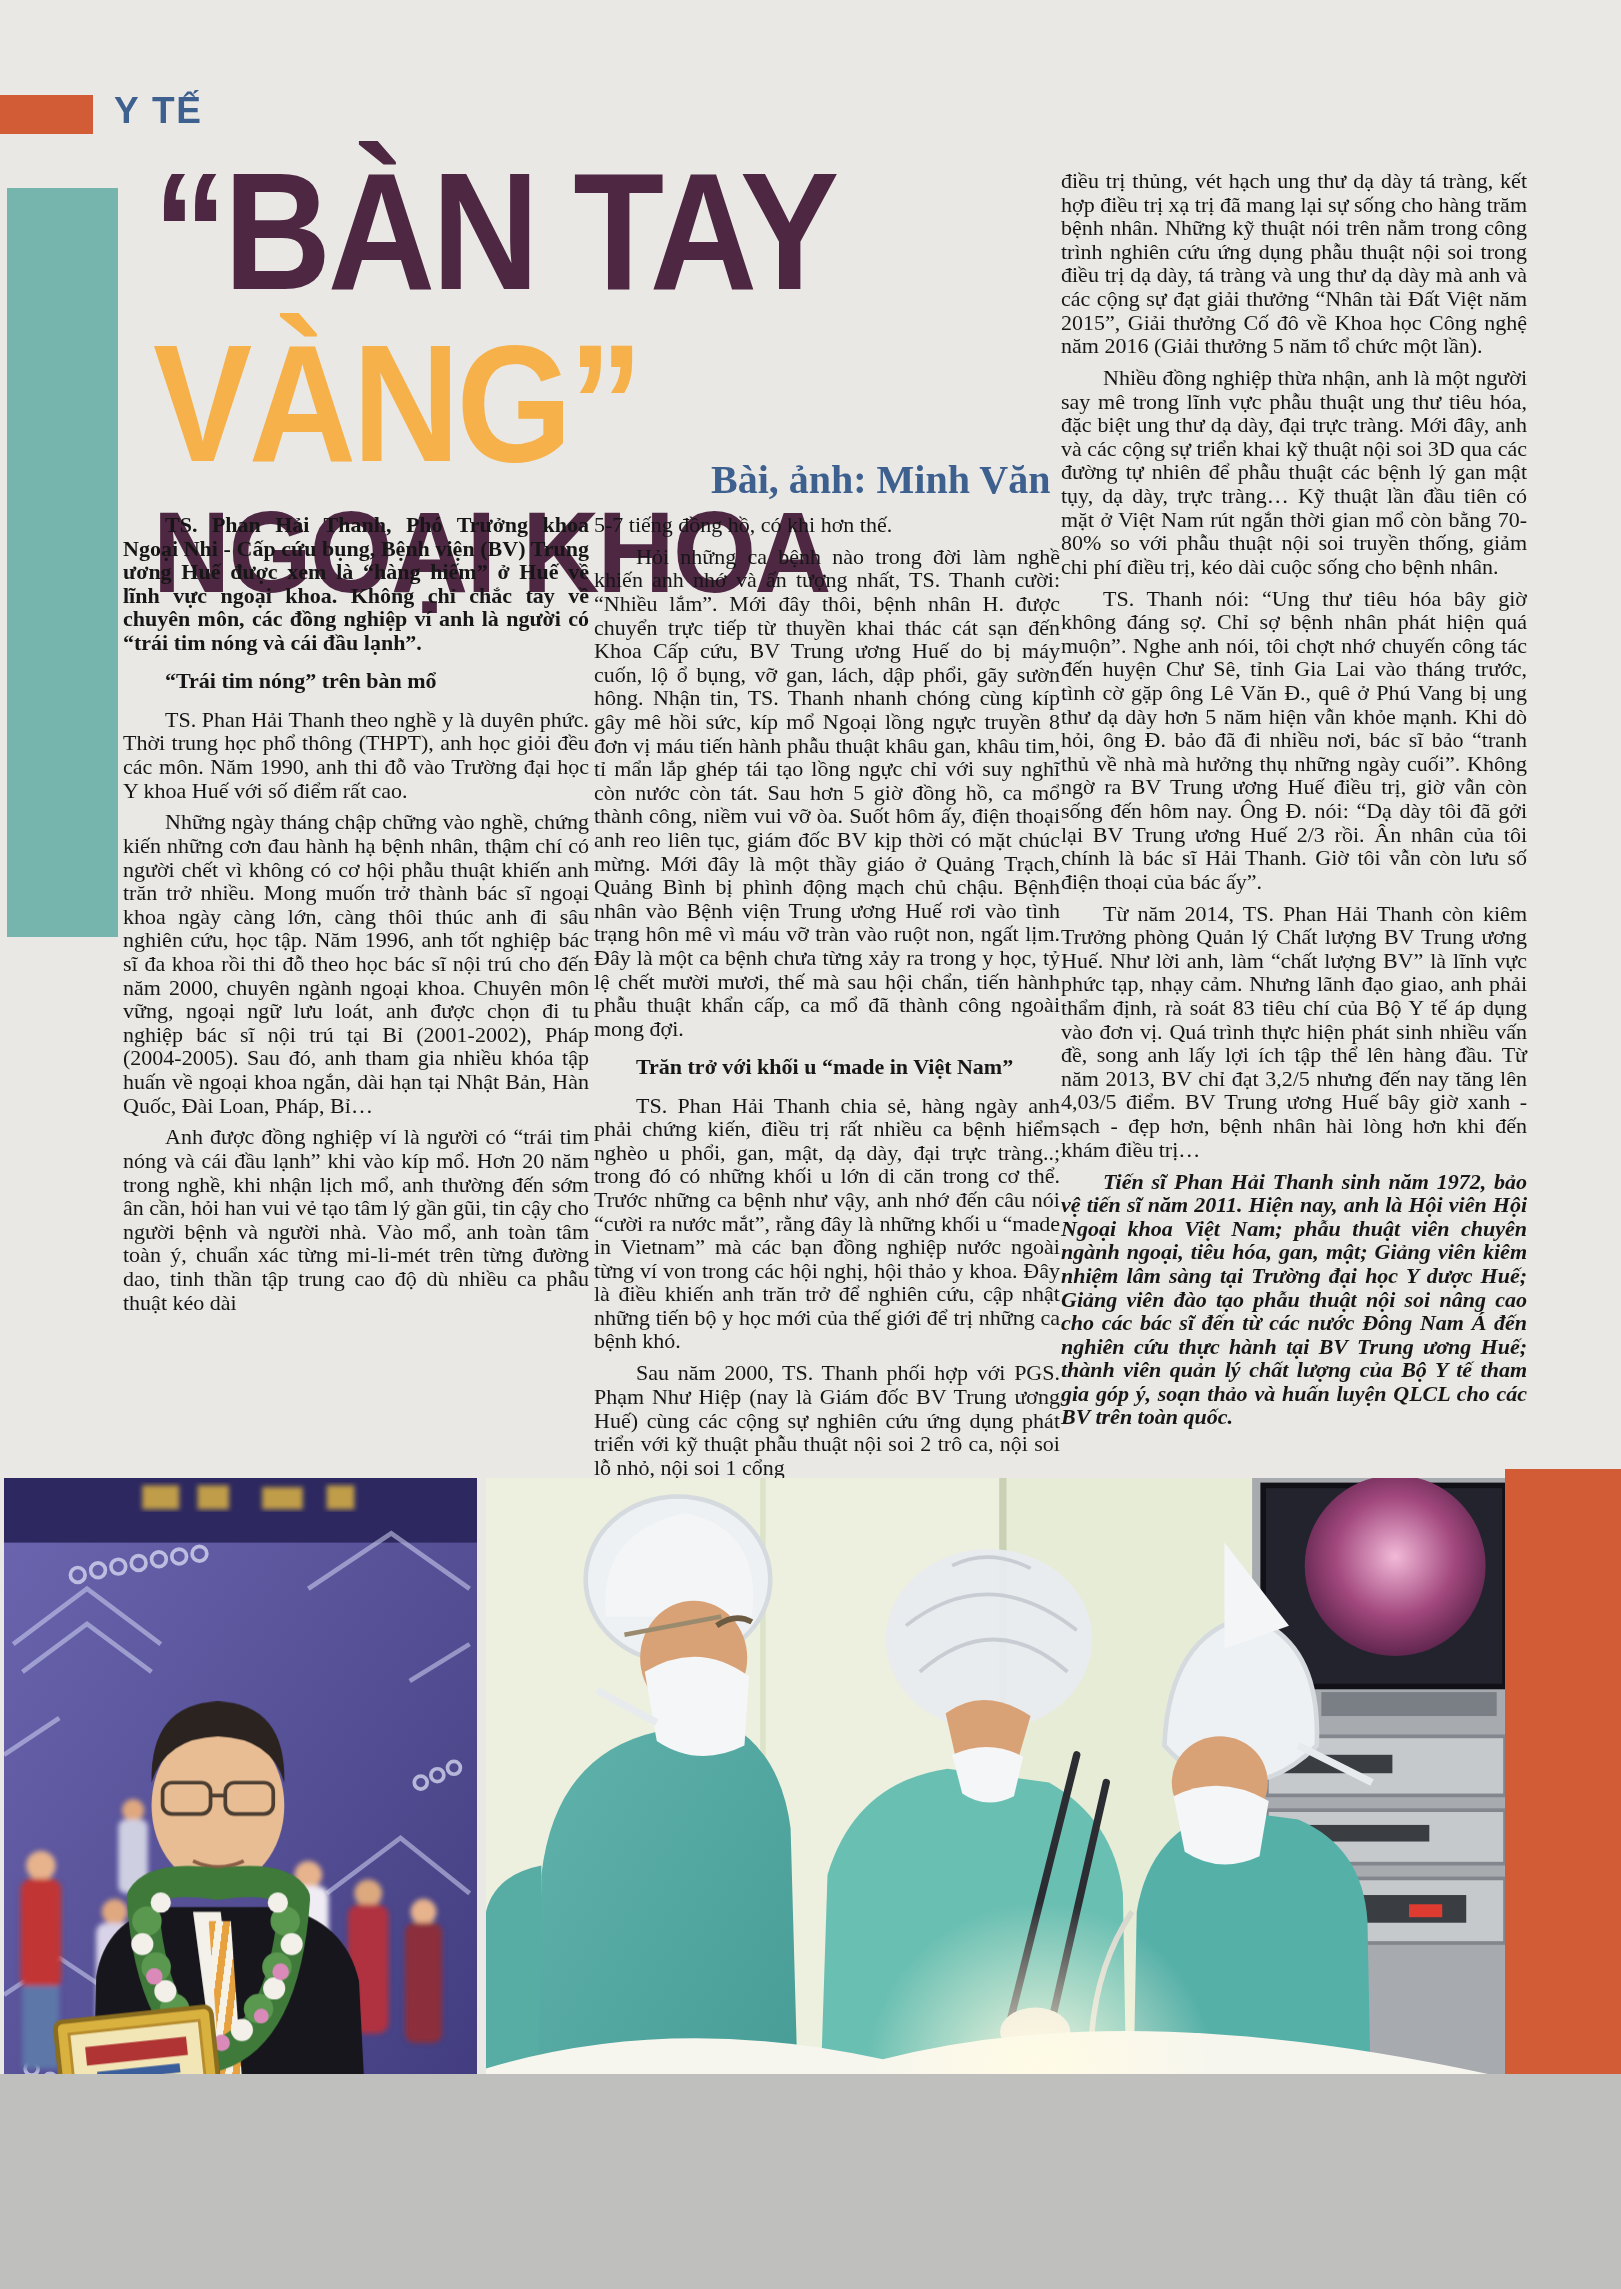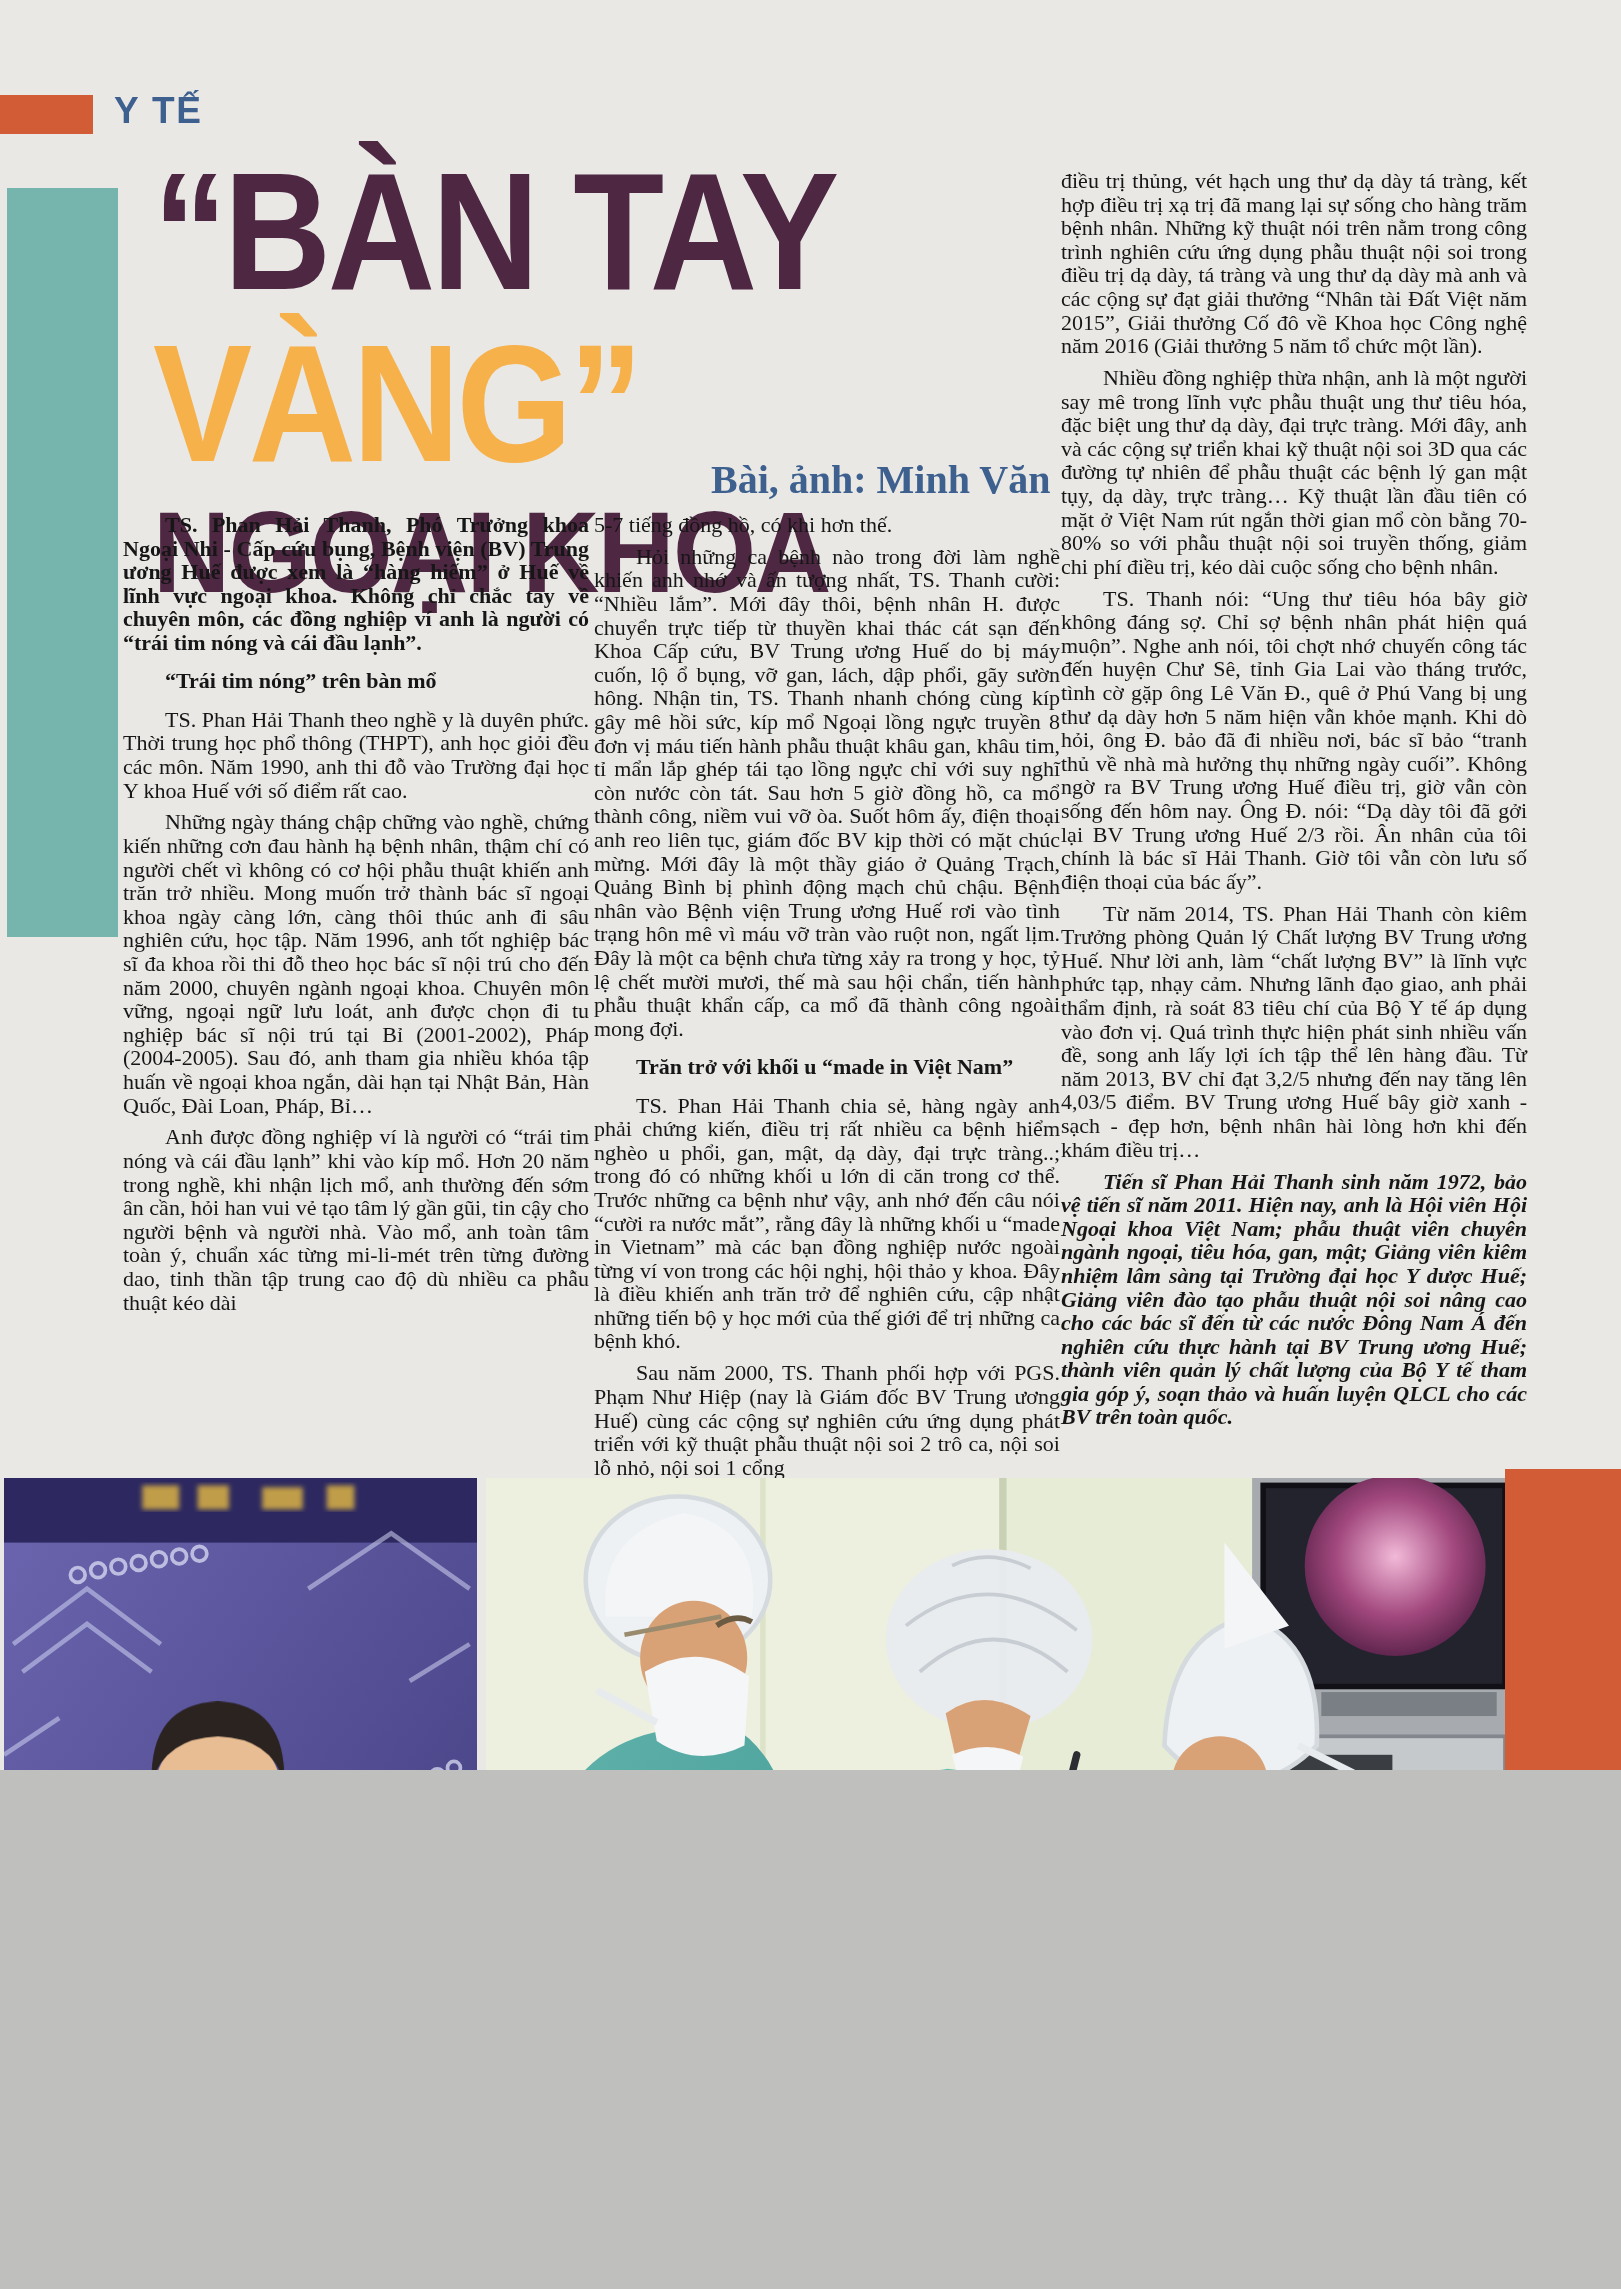--- a/index.html
+++ b/index.html
@@ -1,17 +1,17 @@
 <!DOCTYPE html>
 <html style="font-size:14.8px"><head>
 <meta charset="utf-8">
 <style>
   html,body{margin:0;padding:0;}
   body{width:1622px;height:2290px;background:#bfbfbd;font-family:"Liberation Serif",serif;}
-  .page{position:relative;width:1622px;height:1770px;background:#e9e8e5;overflow:hidden;}
+  .page{position:relative;width:1622px;height:2074px;background:#e9e8e5;overflow:hidden;}
 
   
   .tag-block{position:absolute;left:0;top:95px;width:93px;height:39px;background:#d15c36;}
   .section-label{position:absolute;left:114px;top:90px;font-family:"Liberation Sans",sans-serif;
     font-weight:bold;font-size:37px;color:#3e608f;letter-spacing:1.8px;}
   .teal-bar{position:absolute;left:7.4px;top:188px;width:111px;height:749px;background:#75b5ad;}
 
   
   .title{position:absolute;left:153px;top:148px;width:923px;font-family:"Liberation Sans",sans-serif;
     font-weight:bold;line-height:1;}

